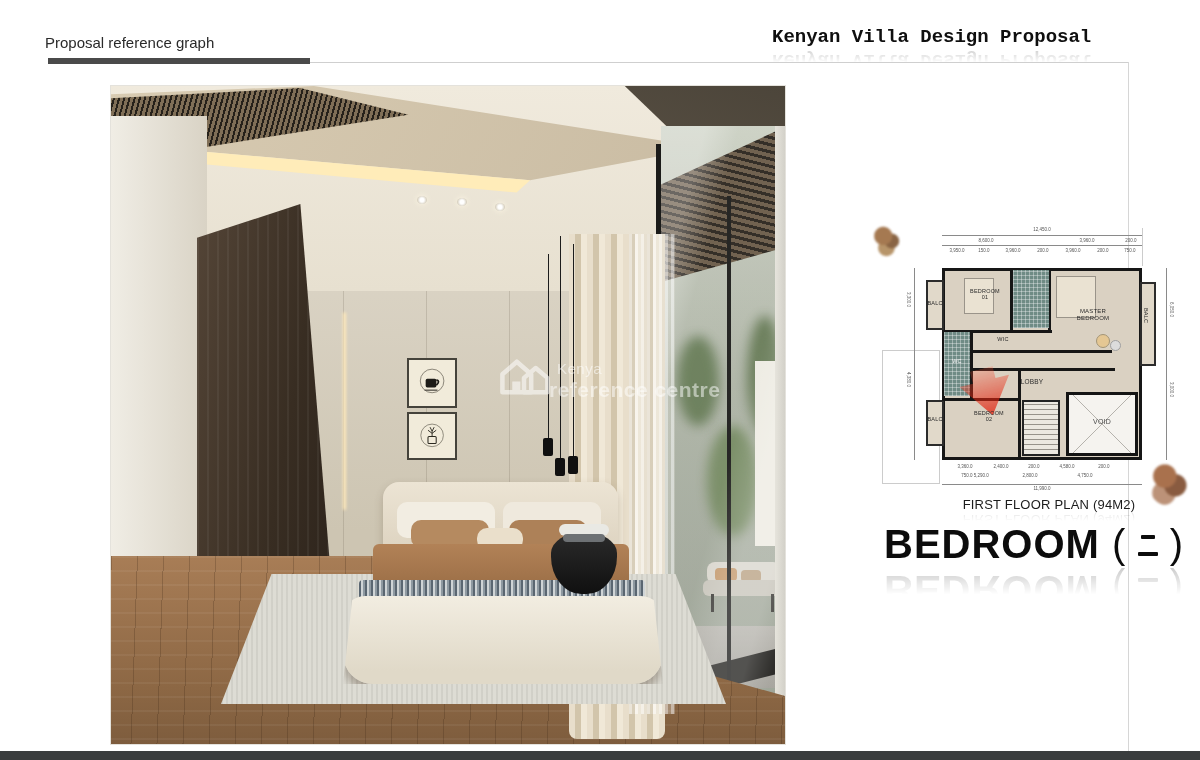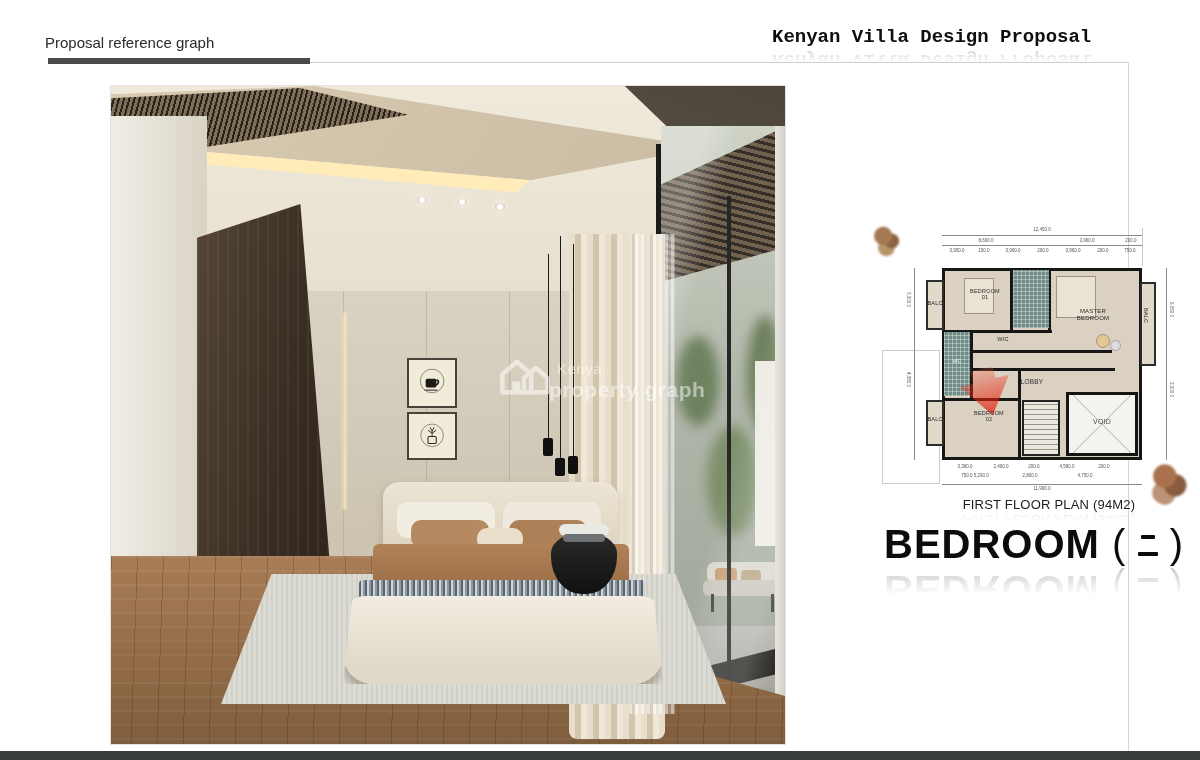--- a/index.html
+++ b/index.html
@@ -248,21 +248,21 @@
     <div class="abs lamp" style="left:432px;top:352px;"></div>
     <div class="abs lamp" style="left:444px;top:372px;"></div>
     <div class="abs lamp" style="left:457px;top:370px;"></div>
 
     <svg class="abs" style="left:386px;top:268px;width:54px;height:46px;opacity:.55;" viewBox="0 0 60 50">
       <path d="M6 22 L22 8 L38 22 V42 H6 Z" fill="none" stroke="#ffffff" stroke-width="5" stroke-linejoin="round"></path>
       <path d="M30 26 L43 15 L56 26 V42 H30 Z" fill="none" stroke="#ffffff" stroke-width="5" stroke-linejoin="round"></path>
       <rect x="17" y="30" width="9" height="12" fill="#ffffff"></rect>
     </svg>
     <div class="abs wm wm-line1">Kenya</div>
-    <div class="abs wm wm-line2">property graph</div>
+    <div class="abs wm wm-line2">reference centre</div>
   </div>
 
   <div class="abs plan">
     <div class="abs tree tree1"></div>
     <div class="abs tree tree2"></div>
     <div class="abs faint" style="left:2px;top:128px;width:56px;height:132px;"></div>
     <div class="abs faint" style="left:262px;top:6px;width:1px;height:38px;border:none;background:#ccc;"></div>
 
     <div class="abs walls"></div>
 

